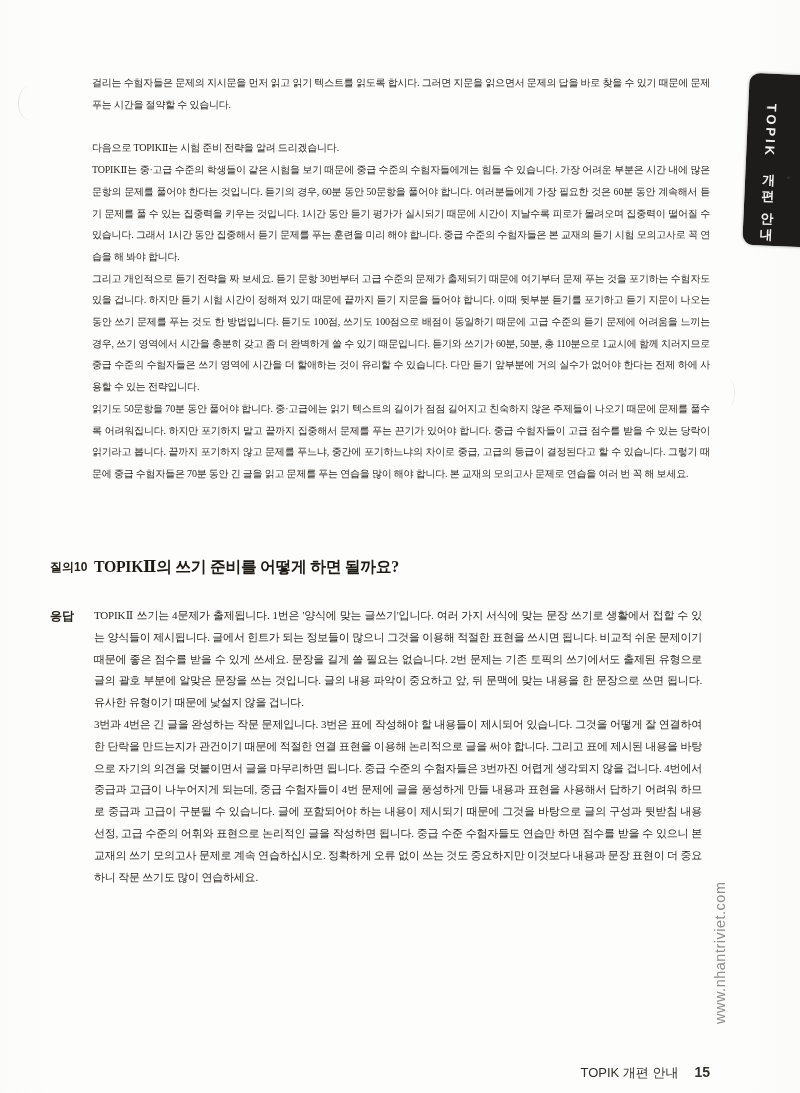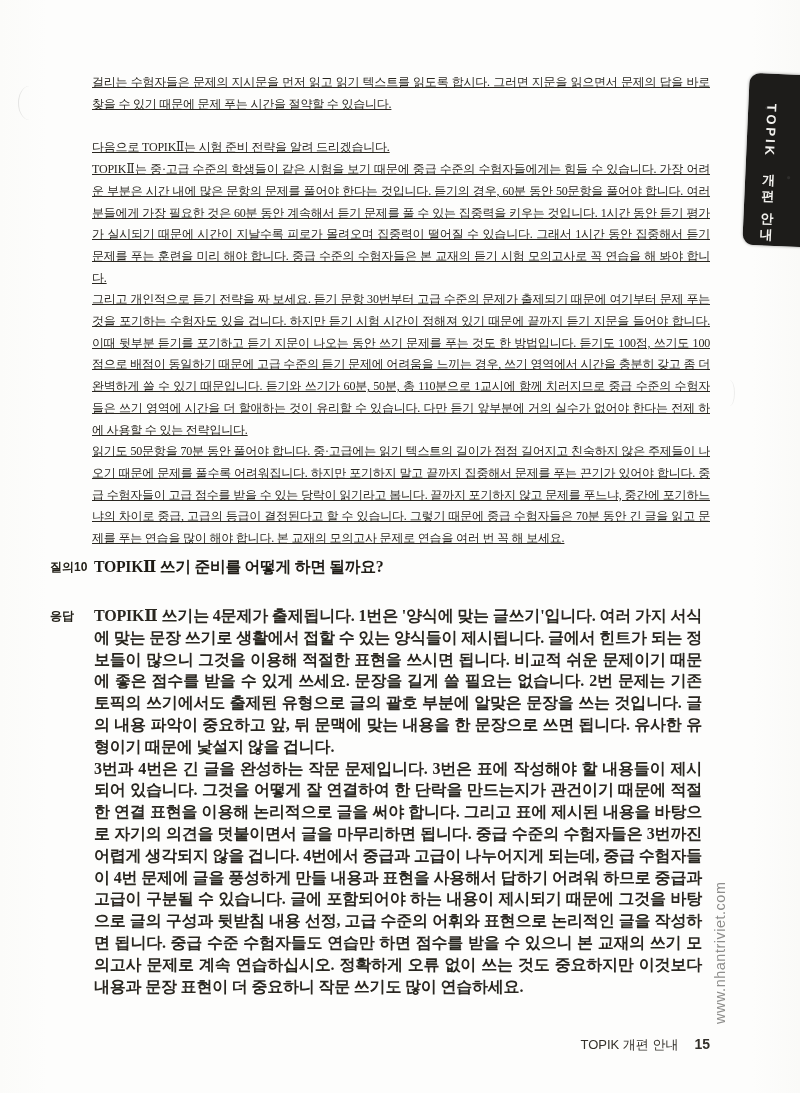--- a/index.html
+++ b/index.html
@@ -20,25 +20,24 @@
     inset: 0;
     background: linear-gradient(90deg, #fbfbf9 0%, #fdfdfc 6%, #fdfdfc 94%, #fafaf8 100%);
   }
 
   
   .content {
     position: absolute;
     left: 92px;
     top: 72px;
     width: 618px;
-    font-size: 12px;
+    font-size: 10px;
     line-height: 21.7px;
     text-align: justify;
     letter-spacing: -0.2px;
-    text-decoration: underline;
   }
   .content p { margin: 0; }
   p.gap-before { margin-top: 22px; }
 
   
   .qa {
     position: absolute;
     left: 50px;
     top: 556px;
     width: 652px;
@@ -57,25 +56,24 @@
     flex: 1;
     font-size: 15.8px;
     line-height: 22px;
     font-weight: bold;
     color: #1e1b15;
     letter-spacing: -0.3px;
     margin: 0;
   }
   .qa-answer {
     flex: 1;
-    font-size: 16px;
+    font-size: 11px;
     line-height: 21.8px;
     text-align: justify;
     letter-spacing: -0.2px;
-    font-weight: bold;
   }
   .qa-answer p { margin: 0; }
   .answer-row { margin-top: 27px; }
 
   
   .side-tab {
     position: absolute;
     left: 746px;
     top: 74px;
     width: 62px;
@@ -119,21 +117,21 @@
     font-family: "Liberation Sans", "DejaVu Sans", sans-serif;
     font-size: 14.5px;
     color: #8d8d8b;
     letter-spacing: 0.5px;
   }
 
   
   .footer {
     position: absolute;
     left: 0;
-    top: 1036px;
+    top: 1064px;
     width: 710px;
     text-align: right;
     font-family: "Liberation Sans", "DejaVu Sans", sans-serif;
     font-size: 13px;
     color: #33302a;
   }
   .footer .page-num {
     font-weight: bold;
     font-size: 14px;
     margin-left: 16px;
@@ -171,21 +169,21 @@
     <p>걸리는 수험자들은 문제의 지시문을 먼저 읽고 읽기 텍스트를 읽도록 합시다. 그러면 지문을 읽으면서 문제의 답을 바로 찾을 수 있기 때문에 문제 푸는 시간을 절약할 수 있습니다.</p>
     <p class="gap-before">다음으로 TOPIKⅡ는 시험 준비 전략을 알려 드리겠습니다.</p>
     <p>TOPIKⅡ는 중·고급 수준의 학생들이 같은 시험을 보기 때문에 중급 수준의 수험자들에게는 힘들 수 있습니다. 가장 어려운 부분은 시간 내에 많은 문항의 문제를 풀어야 한다는 것입니다. 듣기의 경우, 60분 동안 50문항을 풀어야 합니다. 여러분들에게 가장 필요한 것은 60분 동안 계속해서 듣기 문제를 풀 수 있는 집중력을 키우는 것입니다. 1시간 동안 듣기 평가가 실시되기 때문에 시간이 지날수록 피로가 몰려오며 집중력이 떨어질 수 있습니다. 그래서 1시간 동안 집중해서 듣기 문제를 푸는 훈련을 미리 해야 합니다. 중급 수준의 수험자들은 본 교재의 듣기 시험 모의고사로 꼭 연습을 해 봐야 합니다.</p>
     <p>그리고 개인적으로 듣기 전략을 짜 보세요. 듣기 문항 30번부터 고급 수준의 문제가 출제되기 때문에 여기부터 문제 푸는 것을 포기하는 수험자도 있을 겁니다. 하지만 듣기 시험 시간이 정해져 있기 때문에 끝까지 듣기 지문을 들어야 합니다. 이때 뒷부분 듣기를 포기하고 듣기 지문이 나오는 동안 쓰기 문제를 푸는 것도 한 방법입니다. 듣기도 100점, 쓰기도 100점으로 배점이 동일하기 때문에 고급 수준의 듣기 문제에 어려움을 느끼는 경우, 쓰기 영역에서 시간을 충분히 갖고 좀 더 완벽하게 쓸 수 있기 때문입니다. 듣기와 쓰기가 60분, 50분, 총 110분으로 1교시에 함께 치러지므로 중급 수준의 수험자들은 쓰기 영역에 시간을 더 할애하는 것이 유리할 수 있습니다. 다만 듣기 앞부분에 거의 실수가 없어야 한다는 전제 하에 사용할 수 있는 전략입니다.</p>
     <p>읽기도 50문항을 70분 동안 풀어야 합니다. 중·고급에는 읽기 텍스트의 길이가 점점 길어지고 친숙하지 않은 주제들이 나오기 때문에 문제를 풀수록 어려워집니다. 하지만 포기하지 말고 끝까지 집중해서 문제를 푸는 끈기가 있어야 합니다. 중급 수험자들이 고급 점수를 받을 수 있는 당락이 읽기라고 봅니다. 끝까지 포기하지 않고 문제를 푸느냐, 중간에 포기하느냐의 차이로 중급, 고급의 등급이 결정된다고 할 수 있습니다. 그렇기 때문에 중급 수험자들은 70분 동안 긴 글을 읽고 문제를 푸는 연습을 많이 해야 합니다. 본 교재의 모의고사 문제로 연습을 여러 번 꼭 해 보세요.</p>
   </div>
 
   <div class="qa">
     <div class="qa-row">
       <div class="qa-label">질의10</div>
-      <p class="qa-question">TOPIKⅡ 쓰기 준비를 어떻게 하면 될까요?</p>
+      <p class="qa-question">TOPIKⅡ의 쓰기 준비를 어떻게 하면 될까요?</p>
     </div>
     <div class="qa-row answer-row">
       <div class="qa-label">응답</div>
       <div class="qa-answer">
         <p>TOPIKⅡ 쓰기는 4문제가 출제됩니다. 1번은 '양식에 맞는 글쓰기'입니다. 여러 가지 서식에 맞는 문장 쓰기로 생활에서 접할 수 있는 양식들이 제시됩니다. 글에서 힌트가 되는 정보들이 많으니 그것을 이용해 적절한 표현을 쓰시면 됩니다. 비교적 쉬운 문제이기 때문에 좋은 점수를 받을 수 있게 쓰세요. 문장을 길게 쓸 필요는 없습니다. 2번 문제는 기존 토픽의 쓰기에서도 출제된 유형으로 글의 괄호 부분에 알맞은 문장을 쓰는 것입니다. 글의 내용 파악이 중요하고 앞, 뒤 문맥에 맞는 내용을 한 문장으로 쓰면 됩니다. 유사한 유형이기 때문에 낯설지 않을 겁니다.</p>
         <p>3번과 4번은 긴 글을 완성하는 작문 문제입니다. 3번은 표에 작성해야 할 내용들이 제시되어 있습니다. 그것을 어떻게 잘 연결하여 한 단락을 만드는지가 관건이기 때문에 적절한 연결 표현을 이용해 논리적으로 글을 써야 합니다. 그리고 표에 제시된 내용을 바탕으로 자기의 의견을 덧붙이면서 글을 마무리하면 됩니다. 중급 수준의 수험자들은 3번까진 어렵게 생각되지 않을 겁니다. 4번에서 중급과 고급이 나누어지게 되는데, 중급 수험자들이 4번 문제에 글을 풍성하게 만들 내용과 표현을 사용해서 답하기 어려워 하므로 중급과 고급이 구분될 수 있습니다. 글에 포함되어야 하는 내용이 제시되기 때문에 그것을 바탕으로 글의 구성과 뒷받침 내용 선정, 고급 수준의 어휘와 표현으로 논리적인 글을 작성하면 됩니다. 중급 수준 수험자들도 연습만 하면 점수를 받을 수 있으니 본 교재의 쓰기 모의고사 문제로 계속 연습하십시오. 정확하게 오류 없이 쓰는 것도 중요하지만 이것보다 내용과 문장 표현이 더 중요하니 작문 쓰기도 많이 연습하세요.</p>
       </div>
     </div>
   </div>
 

